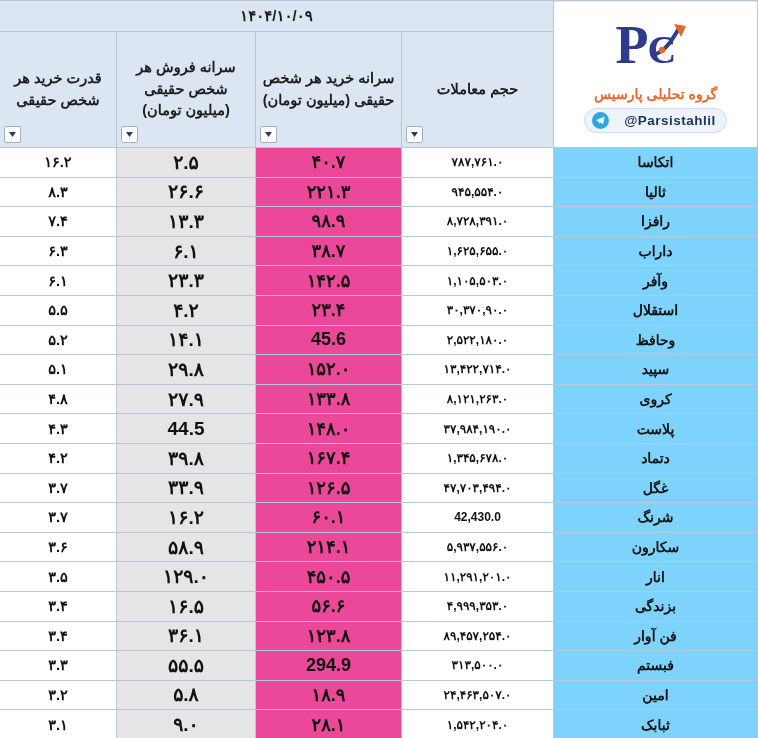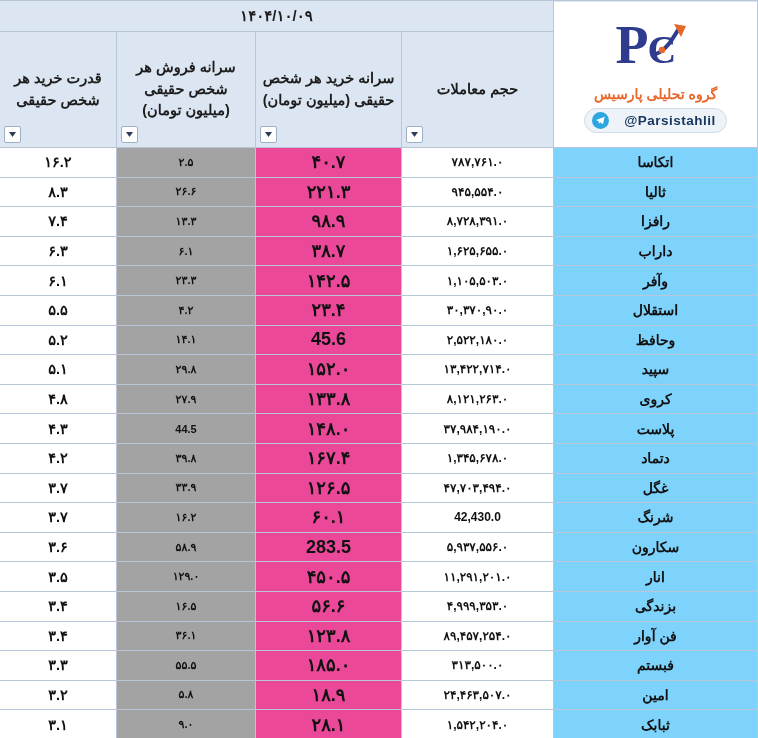--- a/index.html
+++ b/index.html
@@ -167,22 +167,22 @@
   }
   td.vol {
     background: #ffffff;
     font-size: 12px;
   }
   td.buy {
     background: #ec4899;
     font-size: 18px;
   }
   td.sell {
-    background: #a3a3a3;
-    font-size: 11px;
+    background: #e5e5e5;
+    font-size: 19px;
   }
   td.pow {
     background: #ffffff;
     font-size: 14.5px;
   }
 </style>
 </head>
 <body>
 
 <div class="sheet">
@@ -345,21 +345,21 @@
         <tr>
           <td class="name">شرنگ</td>
           <td class="vol">42,430.0</td>
           <td class="buy">۶۰.۱</td>
           <td class="sell">۱۶.۲</td>
           <td class="pow">۳.۷</td>
         </tr>
         <tr>
           <td class="name">سكارون</td>
           <td class="vol">۵,۹۳۷,۵۵۶.۰</td>
-          <td class="buy">283.5</td>
+          <td class="buy">۲۱۴.۱</td>
           <td class="sell">۵۸.۹</td>
           <td class="pow">۳.۶</td>
         </tr>
         <tr>
           <td class="name">انار</td>
           <td class="vol">۱۱,۲۹۱,۲۰۱.۰</td>
           <td class="buy">۴۵۰.۵</td>
           <td class="sell">۱۲۹.۰</td>
           <td class="pow">۳.۵</td>
         </tr>
@@ -373,21 +373,21 @@
         <tr>
           <td class="name">فن آوار</td>
           <td class="vol">۸۹,۴۵۷,۲۵۴.۰</td>
           <td class="buy">۱۲۳.۸</td>
           <td class="sell">۳۶.۱</td>
           <td class="pow">۳.۴</td>
         </tr>
         <tr>
           <td class="name">فبستم</td>
           <td class="vol">۳۱۳,۵۰۰.۰</td>
-          <td class="buy">۱۸۵.۰</td>
+          <td class="buy">294.9</td>
           <td class="sell">۵۵.۵</td>
           <td class="pow">۳.۳</td>
         </tr>
         <tr>
           <td class="name">امین</td>
           <td class="vol">۲۴,۴۶۳,۵۰۷.۰</td>
           <td class="buy">۱۸.۹</td>
           <td class="sell">۵.۸</td>
           <td class="pow">۳.۲</td>
         </tr>

